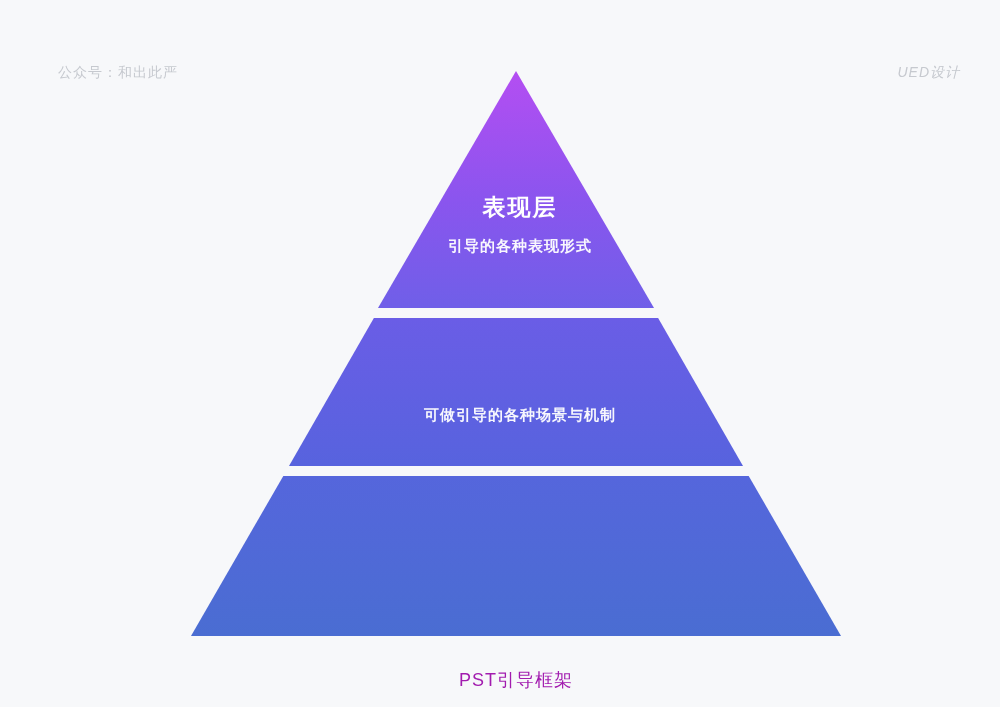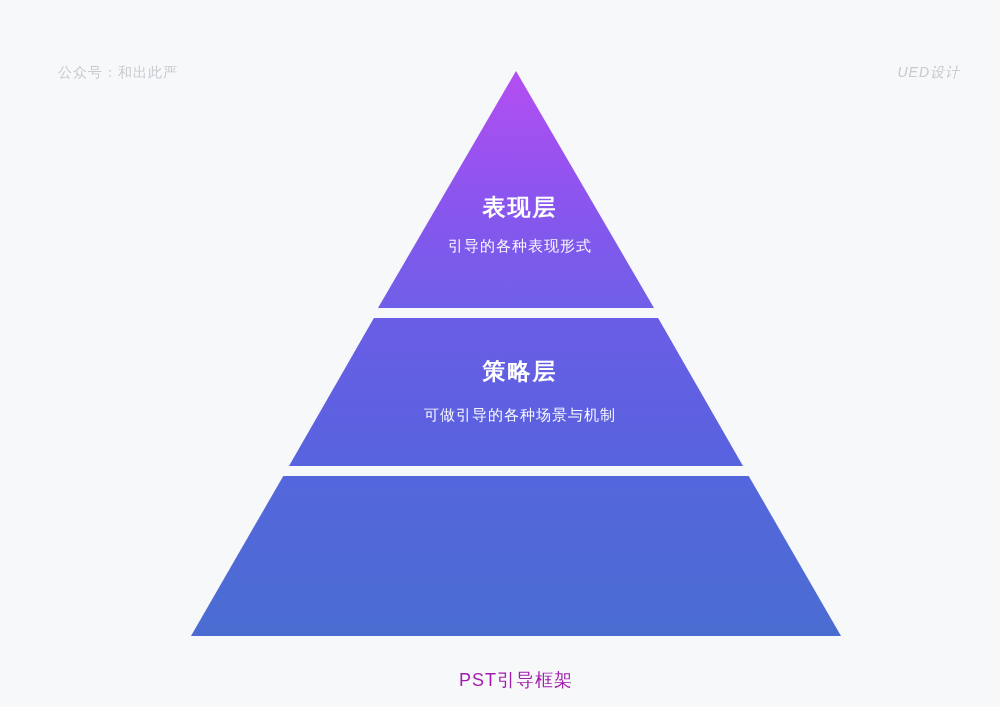--- a/index.html
+++ b/index.html
@@ -56,21 +56,21 @@
     text-align: center;
     font-size: 23px;
     font-weight: 700;
     letter-spacing: 2px;
   }
   .layer-subtitle {
     position: absolute;
     left: 0; width: 100%;
     text-align: center;
     font-size: 15px;
-    font-weight: 400;
+    font-weight: 700;
     letter-spacing: 1px;
     opacity: 0.95;
   }
   .layer-top    .layer-title    { top: 117px; }
   .layer-top    .layer-subtitle { top: 162px; }
   .layer-mid    .layer-title    { top: 34px; }
   .layer-mid    .layer-subtitle { top: 84px; }
   .layer-bottom .layer-title    { top: 44px; }
   .layer-bottom .layer-subtitle { top: 94px; }
 
@@ -95,21 +95,20 @@
   <div class="watermark right">UED设计</div>
 
   <div>
 
     <div class="layer layer-top">
       <div class="layer-title">表现层</div>
       <div class="layer-subtitle">引导的各种表现形式</div>
     </div>
 
     <div class="layer layer-mid">
-      <div class="layer-title">策略层</div>
       <div class="layer-subtitle">可做引导的各种场景与机制</div>
     </div>
 
     <div class="layer layer-bottom">
     </div>
 
   </div>
 
   <div class="caption">PST引导框架</div>
 

